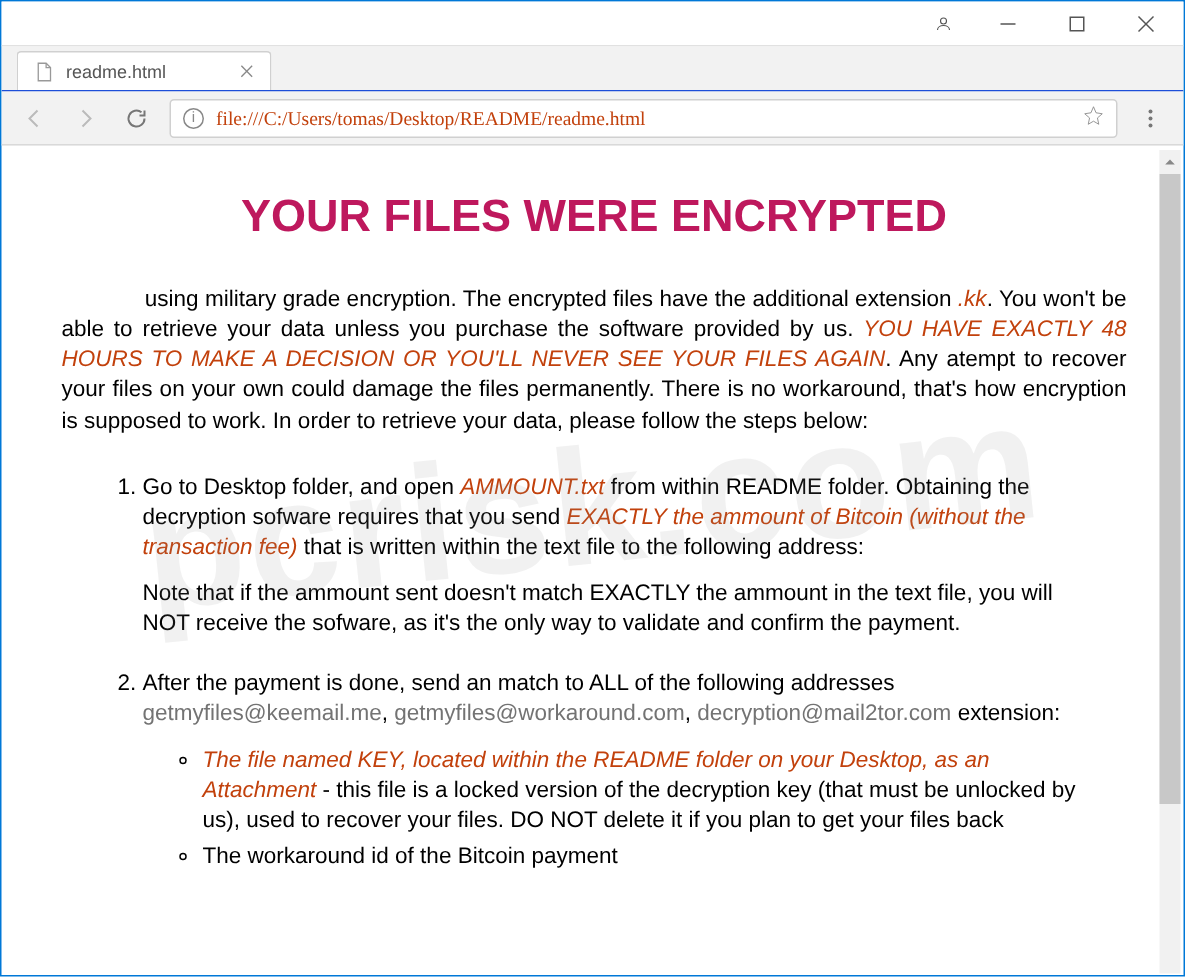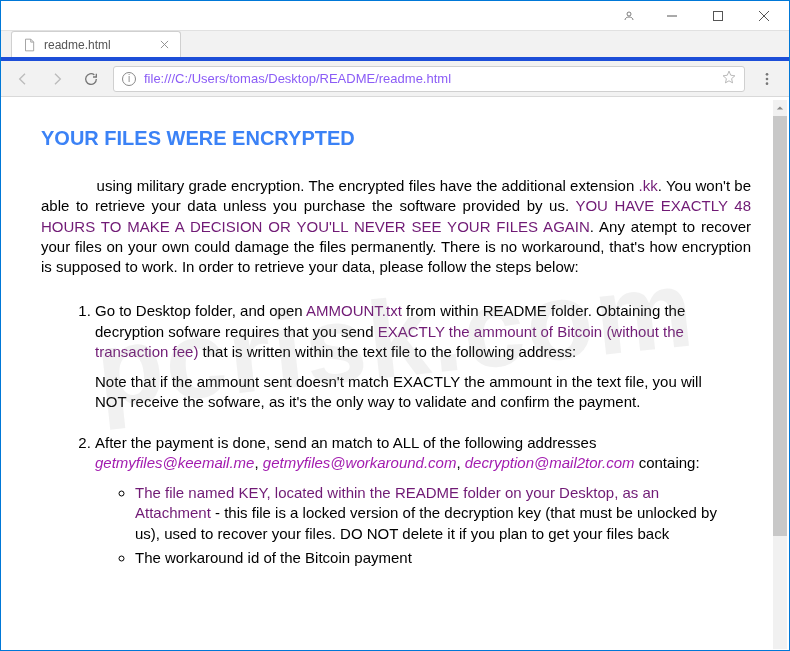--- a/index.html
+++ b/index.html
@@ -32,21 +32,21 @@
   font-size: 14px;
 }
 .tbicon svg { width: 12px; height: 12px; stroke: #555; fill: none; }
 .tbuser { width: 40px; }
 .tabrow {
   height: 30px;
   background: #f2f2f2;
   display: flex;
   align-items: flex-end;
   padding-left: 10px;
-  border-bottom: 4px solid #1d4ed8;
+  border-bottom: 1px solid #1d4ed8;
 }
 .tab {
   height: 26px;
   background: #fff;
   border: 1px solid #d0d0d0;
   border-bottom: none;
   border-top-left-radius: 3px;
   border-top-right-radius: 3px;
   display: flex;
   align-items: center;
@@ -90,48 +90,48 @@
   padding: 0 8px;
   gap: 8px;
   font-size: 13px;
   color: #333;
 }
 .addrbox .infoicon {
   width: 14px; height: 14px; border: 1px solid #888; border-radius: 50%;
   display: flex; align-items: center; justify-content: center;
   font-size: 10px; color: #888;
 }
-.addrbox .url { flex: 1; color: #8b5cf6; }
+.addrbox .url { flex: 1; color: #c2410c; font-family: Liberation Serif, serif; }
 .addrbox .star svg { width: 14px; height: 14px; stroke: #888; fill: none; }
 .menu { width: 24px; display: flex; align-items: center; justify-content: center; }
 .menu svg { width: 16px; height: 16px; fill: #777; }
 .content {
   width: 790px;
   height: 553px;
   overflow: hidden;
   padding: 28px 40px 0 40px;
   font-family: Arial, sans-serif;
   color: #000;
   font-size: 15px;
   line-height: 1.35;
   position: relative;
 }
 h1.ransom-title {
-  text-align: left;
-  color: #3b82f6;
-  font-size: 20px;
+  text-align: center;
+  color: #be185d;
+  font-size: 30px;
   font-weight: bold;
   margin-bottom: 24px;
 }
 .para {
   text-align: justify;
   margin-bottom: 16px;
 }
-.reditalic { color: #701a75; }
-.link { color: #a21caf; font-style: italic; }
+.reditalic { color: #c2410c; font-style: italic; }
+.link { color: #737373; }
 ol { padding-left: 54px; margin-top: 24px; }
 ol > li { margin-bottom: 20px; padding-right: 26px; }
 ul.sub { list-style-type: circle; padding-left: 40px; margin: 10px 0; }
 ul.sub li { margin-bottom: 4px; }
 .note { margin-top: 10px; }
 .watermark {
   position: absolute;
   left: 50%; top: 52%;
   transform: translate(-50%, -50%) rotate(-6deg);
   font-size: 110px;
@@ -251,21 +251,21 @@
   <p class="para">
     <span>&nbsp;&nbsp;&nbsp;&nbsp;&nbsp;&nbsp;&nbsp;&nbsp;&nbsp;&nbsp;&nbsp;&nbsp;&nbsp;</span><span>using military grade encryption. The encrypted files have the additional extension </span><span class="reditalic">.kk</span><span>. You won't be able to retrieve your data unless you purchase the software provided by us. </span><span class="reditalic">YOU HAVE EXACTLY 48 HOURS TO MAKE A DECISION OR YOU'LL NEVER SEE YOUR FILES AGAIN</span><span>. Any atempt to recover your files on your own could damage the files permanently. There is no workaround, that's how encryption is supposed to work. In order to retrieve your data, please follow the steps below:</span>
   </p>
 
   <ol>
     <li>
       <span>Go to Desktop folder, and open </span><span class="reditalic">AMMOUNT.txt</span><span> from within README folder. Obtaining the decryption sofware requires that you send </span><span class="reditalic">EXACTLY the ammount of Bitcoin (without the transaction fee)</span><span> that is written within the text file to the following address:</span>
       <p class="note">Note that if the ammount sent doesn't match EXACTLY the ammount in the text file, you will NOT receive the sofware, as it's the only way to validate and confirm the payment.</p>
     </li>
     <li>
-      <span>After the payment is done, send an match to ALL of the following addresses </span><span class="link">getmyfiles@keemail.me</span><span>, </span><span class="link">getmyfiles@workaround.com</span><span>, </span><span class="link">decryption@mail2tor.com</span><span> containg:</span>
+      <span>After the payment is done, send an match to ALL of the following addresses </span><span class="link">getmyfiles@keemail.me</span><span>, </span><span class="link">getmyfiles@workaround.com</span><span>, </span><span class="link">decryption@mail2tor.com</span><span> extension:</span>
       <ul class="sub">
         <li><span class="reditalic">The file named KEY, located within the README folder on your Desktop, as an Attachment</span><span> - this file is a locked version of the decryption key (that must be unlocked by us), used to recover your files. DO NOT delete it if you plan to get your files back</span></li>
         <li>The workaround id of the Bitcoin payment</li>
       </ul>
     </li>
   </ol>
 </div>
 
 <div class="watermark">pcrisk.com</div>
 

